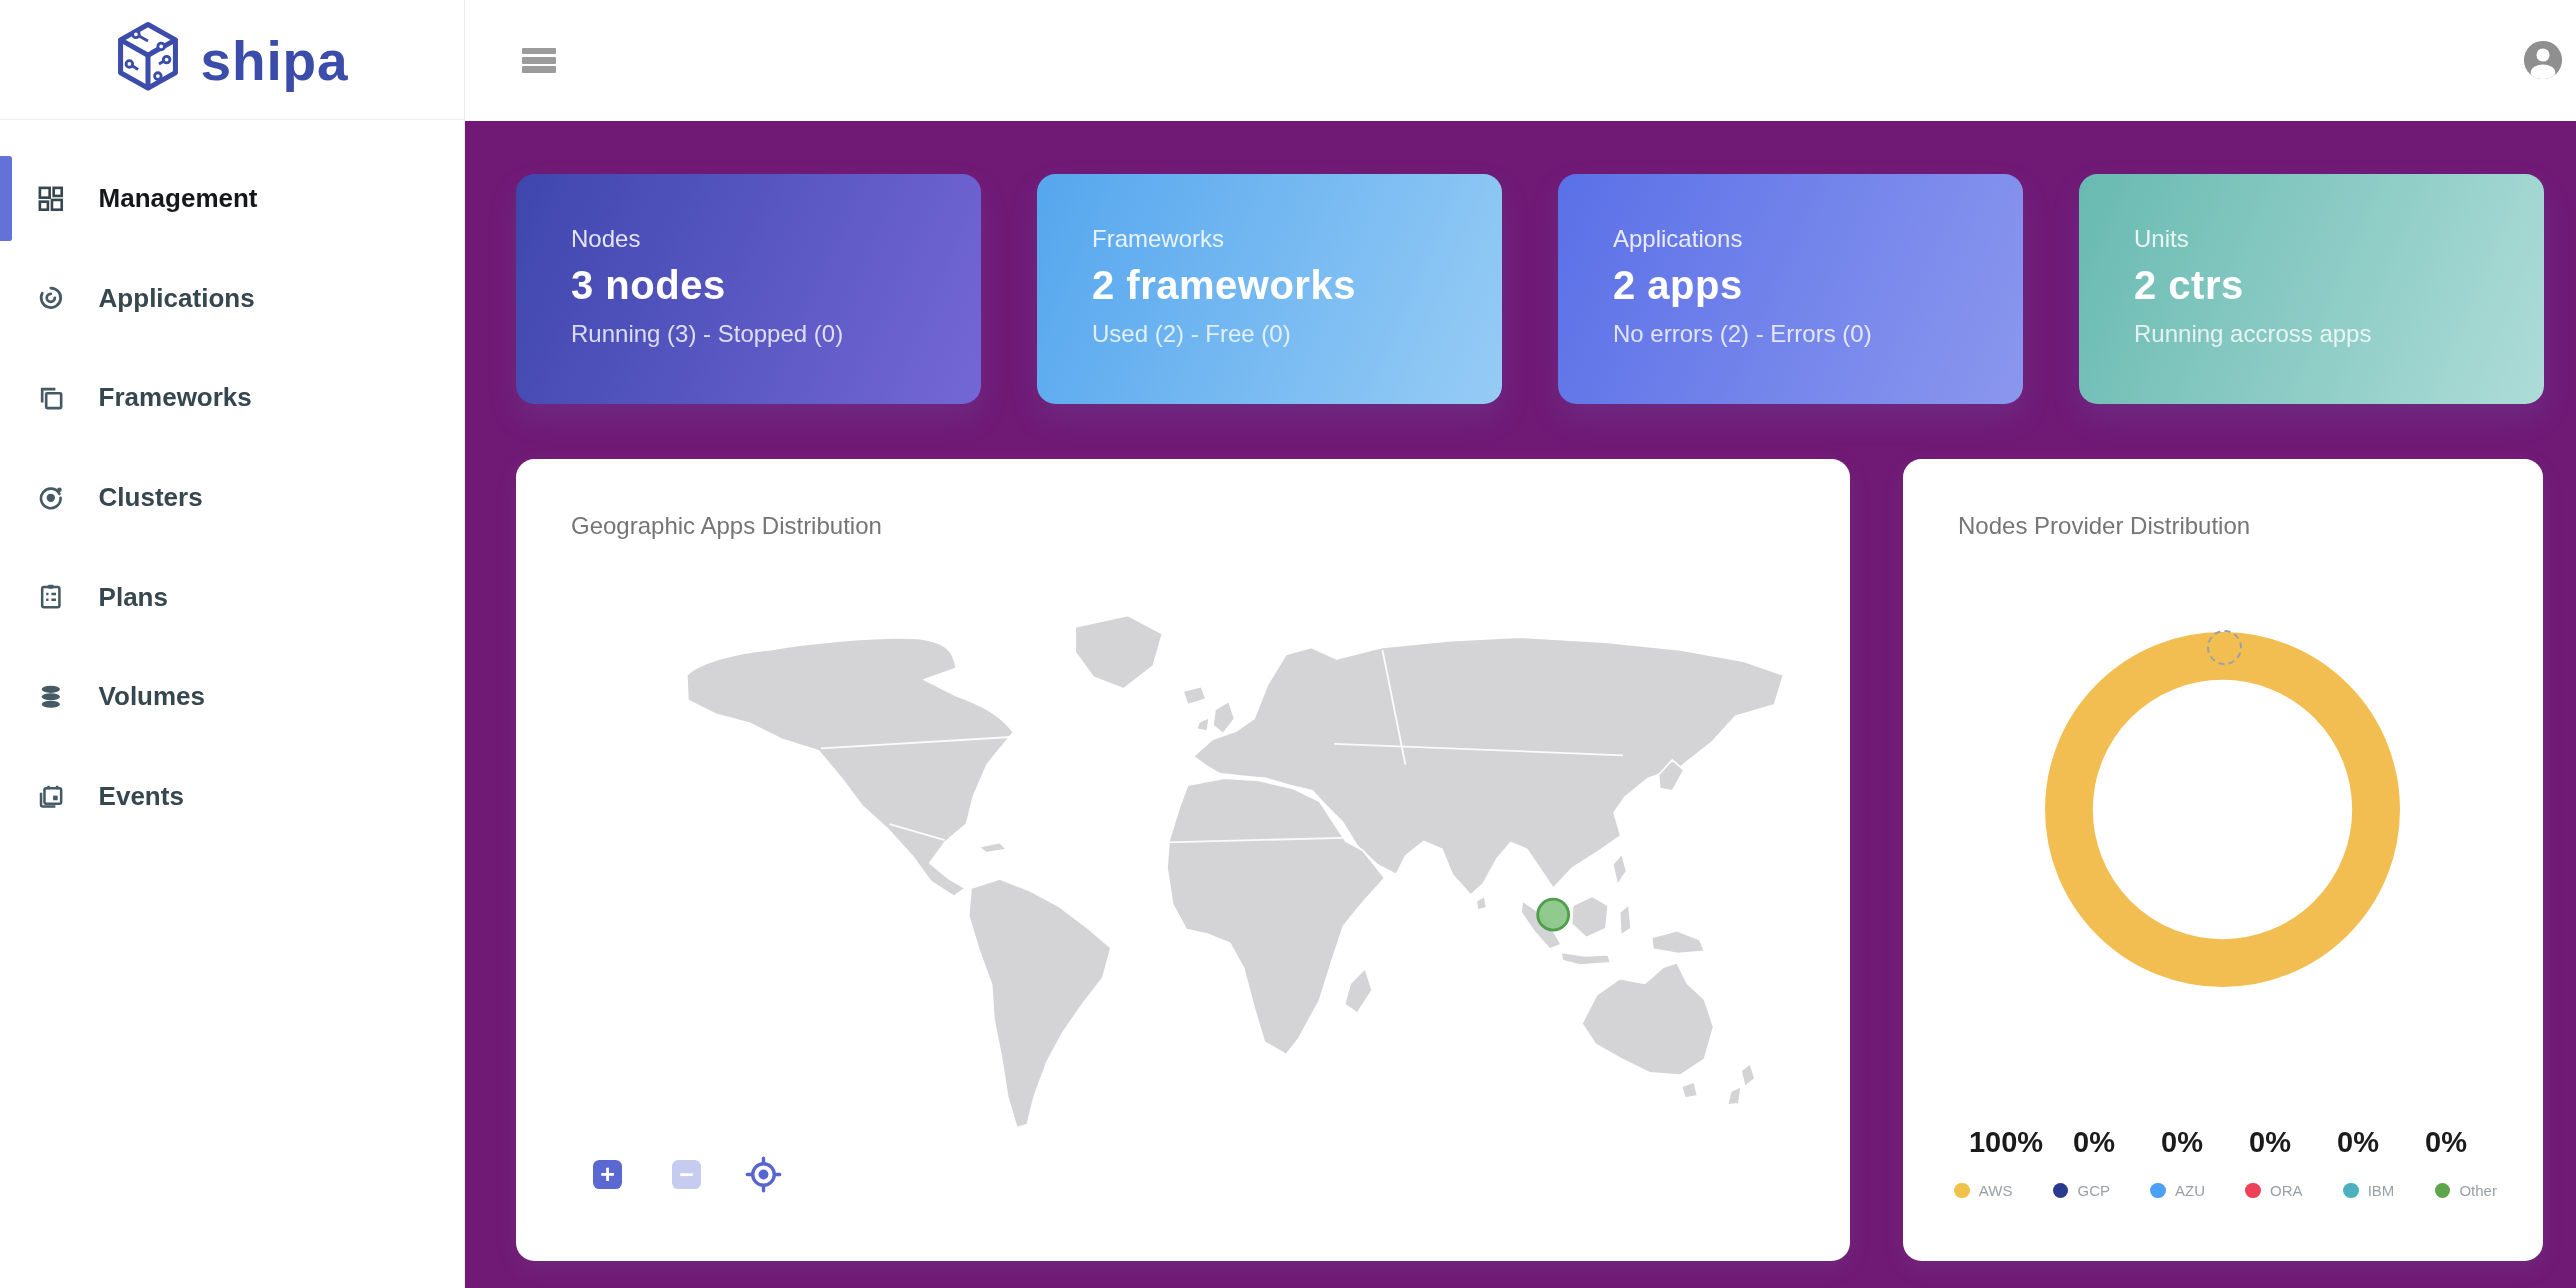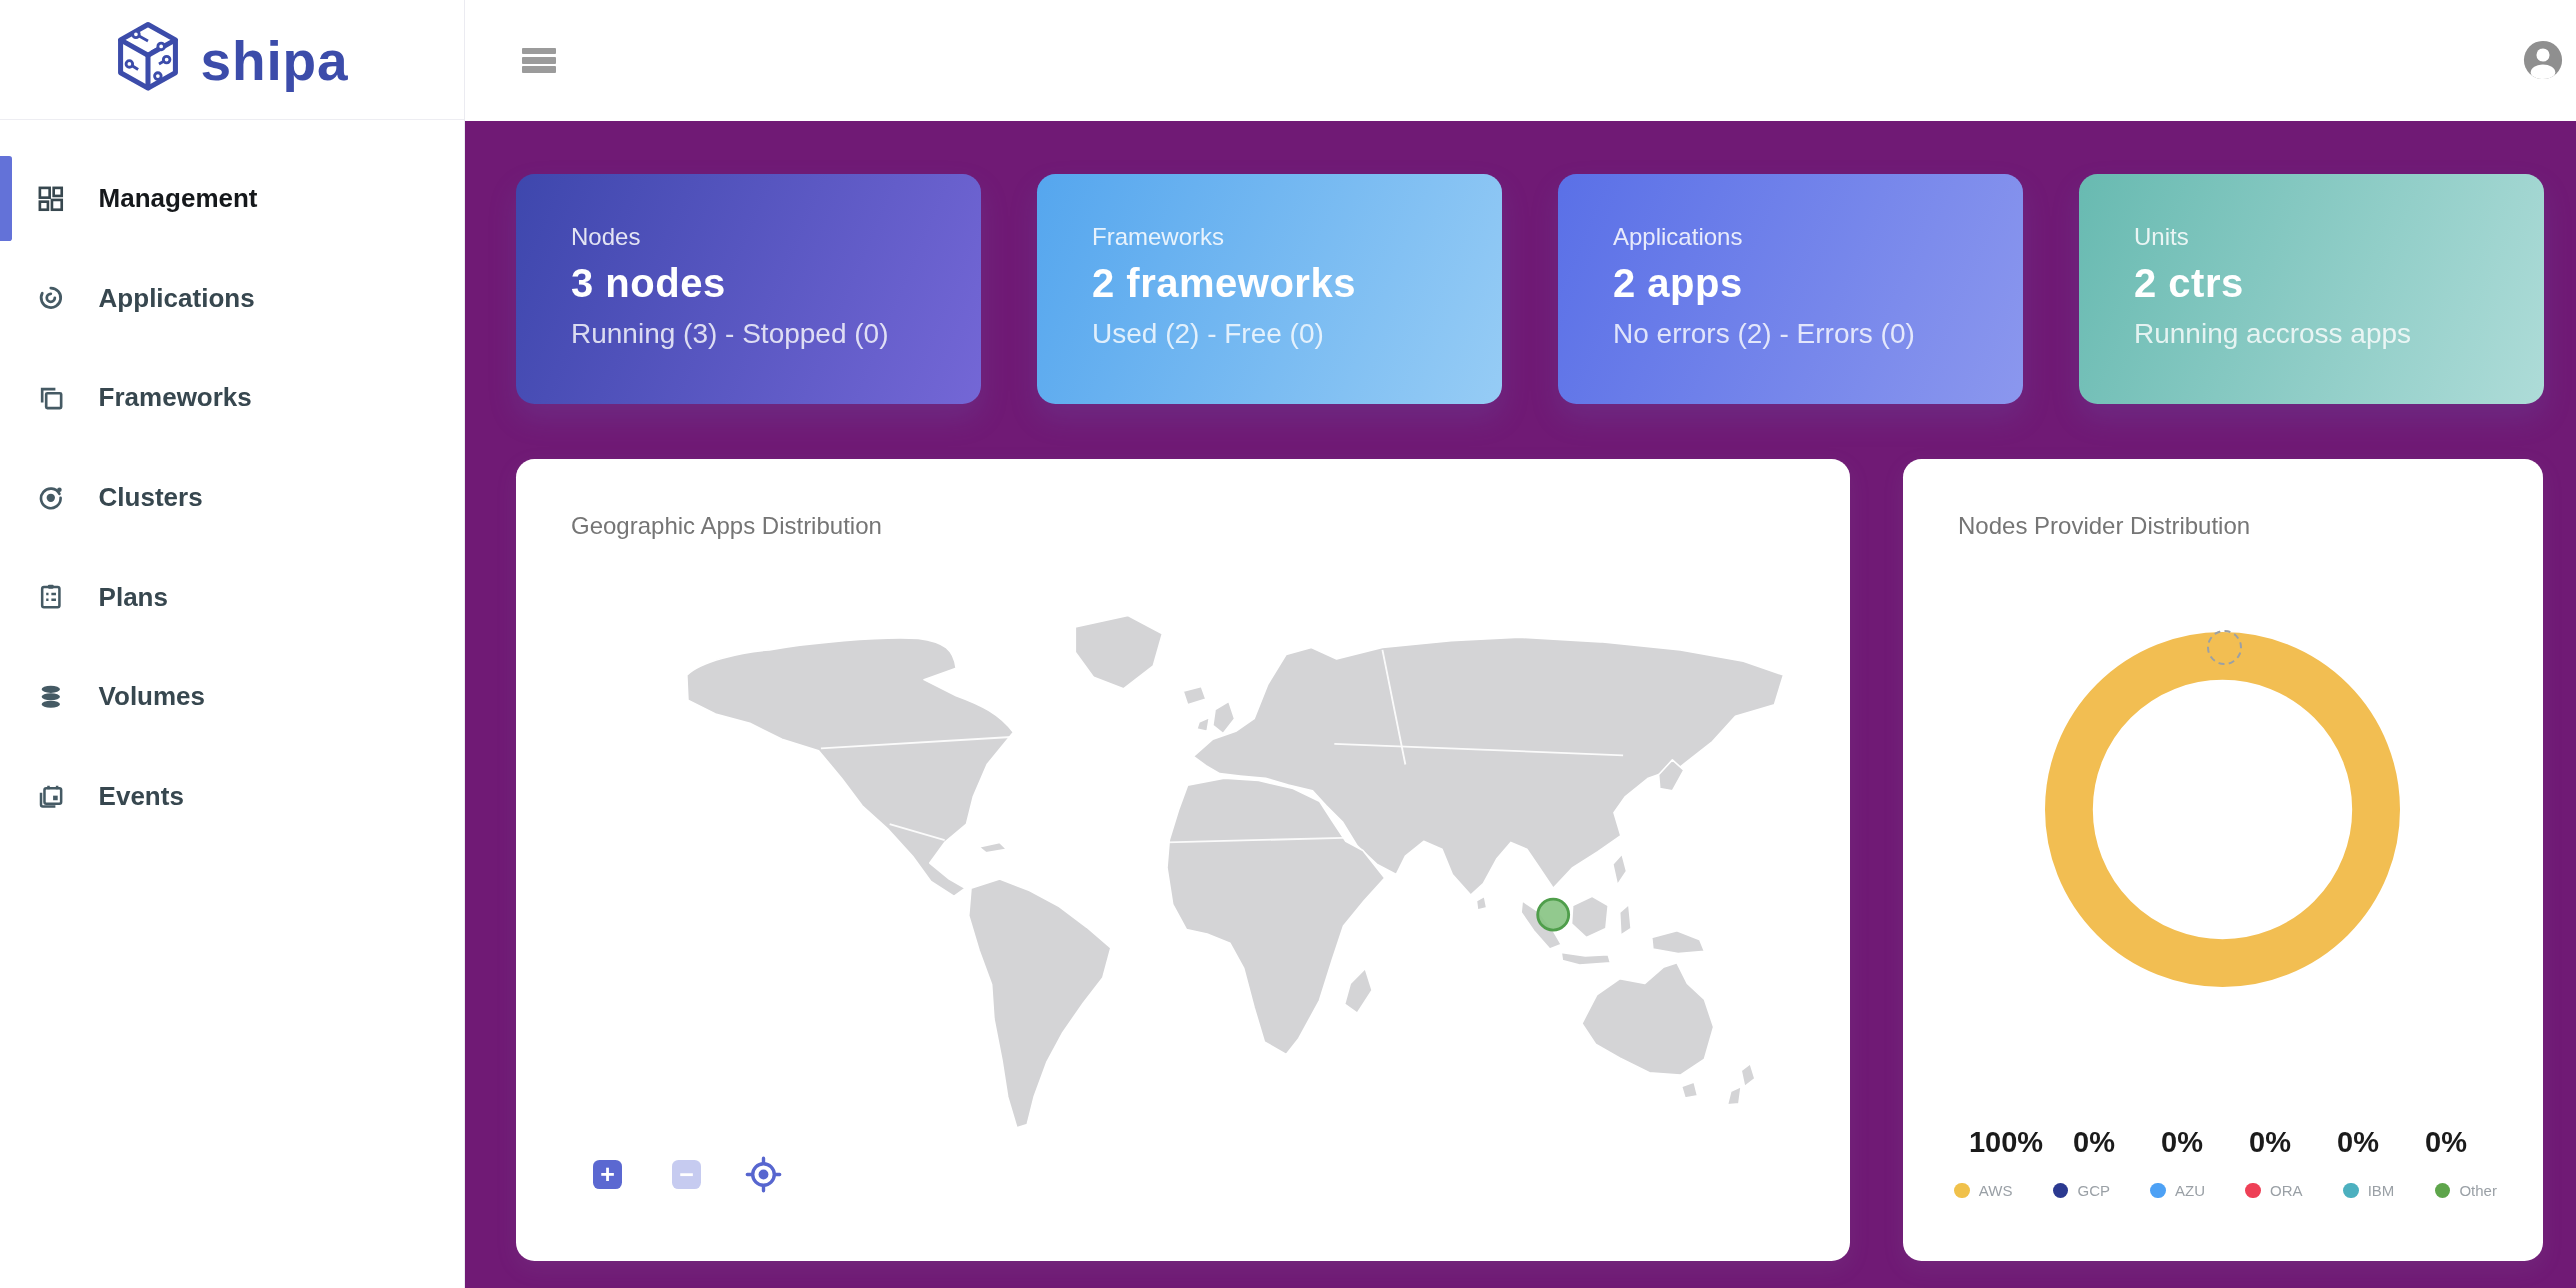--- a/index.html
+++ b/index.html
@@ -23,21 +23,21 @@
   .active-bar{display:none;position:absolute;left:0;top:0;width:12px;height:85px;background:#6372d8;border-radius:0 2.8px 2.8px 0;}
   .nav-item.active .active-bar{display:block;}
 
   
   .content{position:absolute;left:465px;top:121px;width:2203px;height:1168px;}
 
   .stat-row{position:absolute;left:51px;top:53px;display:flex;gap:56px;}
   .stat-card{width:465px;height:230px;border-radius:18.4px;color:#fff;padding:0 27.6px 5.5px 55px;display:flex;flex-direction:column;justify-content:center;box-sizing:border-box;box-shadow:0 14.7px 29px rgba(100,110,190,.18);}
   .stat-title{font-size:24px;opacity:.85;margin-bottom:10px;}
   .stat-value{font-size:40px;font-weight:700;margin-bottom:12px;letter-spacing:0.5px;}
-  .stat-sub{font-size:28px;opacity:.8;}
+  .stat-sub{font-size:24px;opacity:.8;}
 
   .panels{position:absolute;left:51px;top:338px;display:flex;gap:53px;}
   .panel{background:#fff;border-radius:18.4px;box-shadow:0 7.4px 22px rgba(140,150,180,.10);position:relative;}
   .map-panel{width:1334px;height:802px;}
   .chart-panel{width:640px;height:802px;}
   .panel-title{position:absolute;left:55px;top:53px;font-size:24px;color:#757575;}
 
   .map-svg{position:absolute;left:133px;top:145px;width:1146px;height:533px;cursor:grab;}
   .map-controls{position:absolute;left:77px;top:697px;display:flex;align-items:center;}
   .zoom-btn{width:29px;height:29px;border-radius:6.4px;display:flex;align-items:center;justify-content:center;font-size:25px;color:#fff;font-weight:700;cursor:pointer;line-height:1;}

